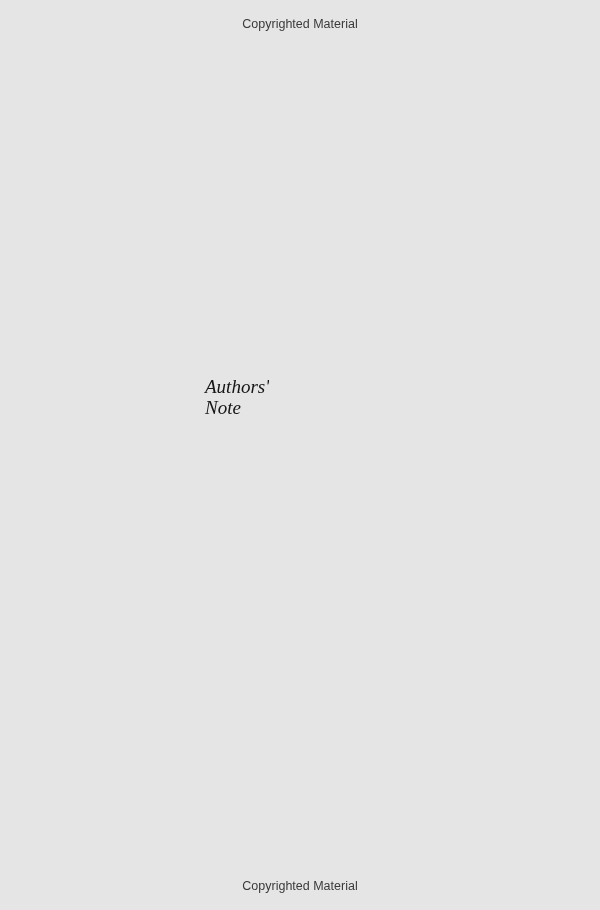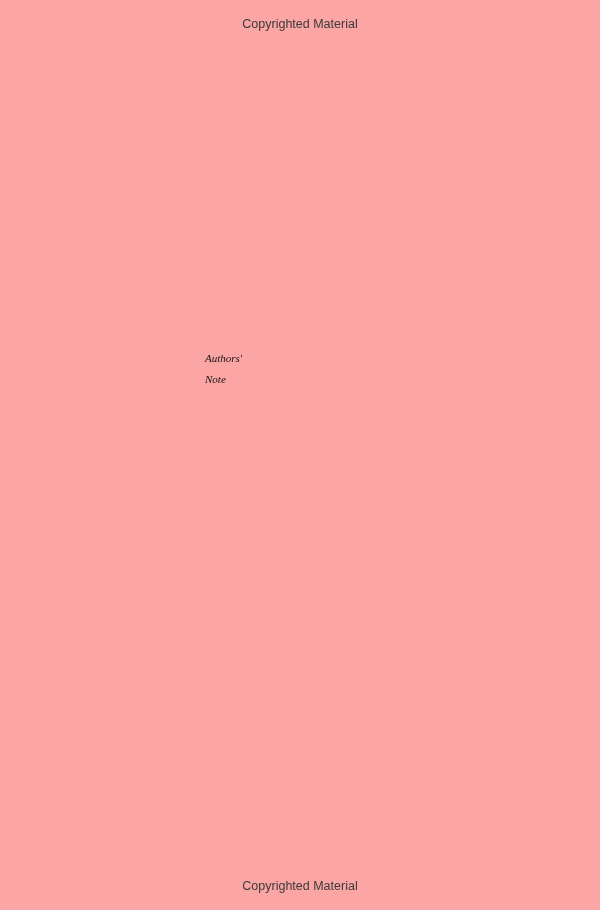--- a/index.html
+++ b/index.html
@@ -5,21 +5,21 @@
   html, body {
     margin: 0;
     padding: 0;
     background: #ffffff;
   }
   .page {
     position: relative;
     width: 600px;
     height: 910px;
     margin: 0 auto;
-    background: #fca5a5;
+    background: #e5e5e5;
     font-family: "Liberation Serif", serif;
     color: #1b1b1b;
     overflow: hidden;
   }
   .watermark {
     position: absolute;
     left: 0;
     width: 100%;
     text-align: center;
     font-family: "Liberation Sans", sans-serif;
@@ -54,22 +54,23 @@
     box-sizing: border-box;
     padding-left: 20px;
     flex: 0 0 110px;
     font-size: 10.5px;
     letter-spacing: 0.7px;
     color: #1b1b1b;
     white-space: nowrap;
   }
   .toc-row .title {
     flex: 1;
-    font-size: 11px;
+    font-size: 19px;
     color: #161616;
+    margin-top: 28px;
   }
   .toc-row .title.italic {
     font-style: italic;
   }
   .toc-row .page {
     flex: 0 0 auto;
     min-width: 36px;
     text-align: right;
     font-size: 11.5px;
     color: #1b1b1b;

